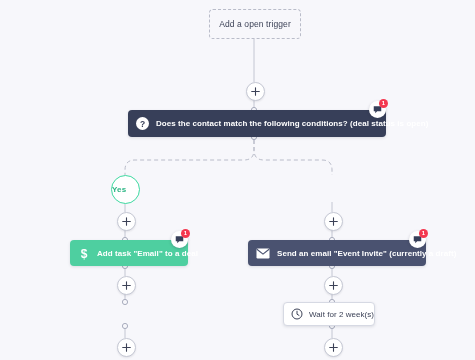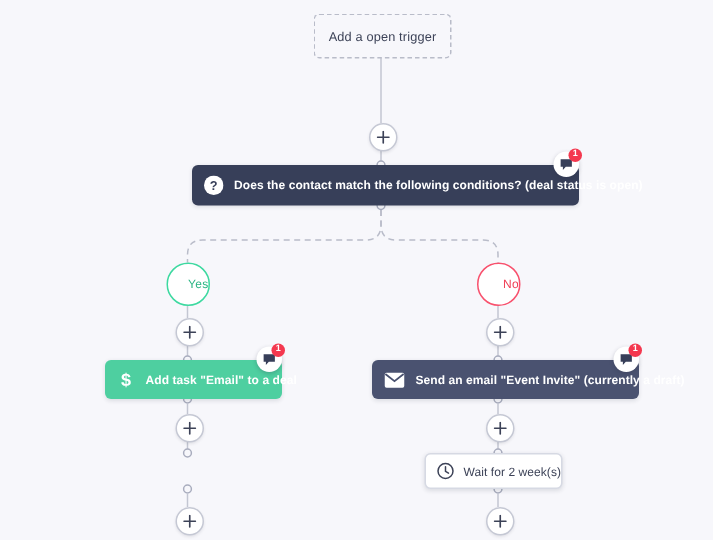--- a/index.html
+++ b/index.html
@@ -54,23 +54,23 @@
   .plus-btn svg { display: block; }
 
   
   .branch-pill {
     position: absolute;
     width: 27px; height: 27px;
     border-radius: 50%;
     background: #ffffff;
     display: flex;
     align-items: center;
-    justify-content: flex-end;
+    justify-content: flex-start;
     font-size: 8px;
-    font-weight: 400;
+    font-weight: 700;
     letter-spacing: .2px;
     cursor: pointer;
   }
   .branch-yes { border: 1.6px solid #3dd9a0; color: #2ab583; }
   .branch-no  { border: 1.6px solid #f8516d; color: #f04158; }
 
   
   .node {
     position: absolute;
     display: flex;
@@ -214,23 +214,20 @@
       <svg width="9" height="9" viewBox="0 0 12 12">
         <path d="M1 1.6 h10 v6.6 h-5.4 L3 11 V8.2 H1 Z" fill="#373f59"></path>
       </svg>
       <span class="badge-dot">1</span>
     </div>
   </div>
 
   <div class="branch-pill branch-yes" style="left:111px; top:175px;">
     <span>Yes</span>
   </div>
-  <div class="branch-pill branch-no" style="left:318px; top:175px;">
-    <span>No</span>
-  </div>
 
   <div class="plus-btn" style="left:117px; top:212px;">
     <svg width="9" height="9" viewBox="0 0 9 9">
       <path d="M4.5 0.7 V8.3 M0.7 4.5 H8.3" stroke="#3c4257" stroke-width="1.1" stroke-linecap="round"></path>
     </svg>
   </div>
   <div class="plus-btn" style="left:324px; top:212px;">
     <svg width="9" height="9" viewBox="0 0 9 9">
       <path d="M4.5 0.7 V8.3 M0.7 4.5 H8.3" stroke="#3c4257" stroke-width="1.1" stroke-linecap="round"></path>
     </svg>

